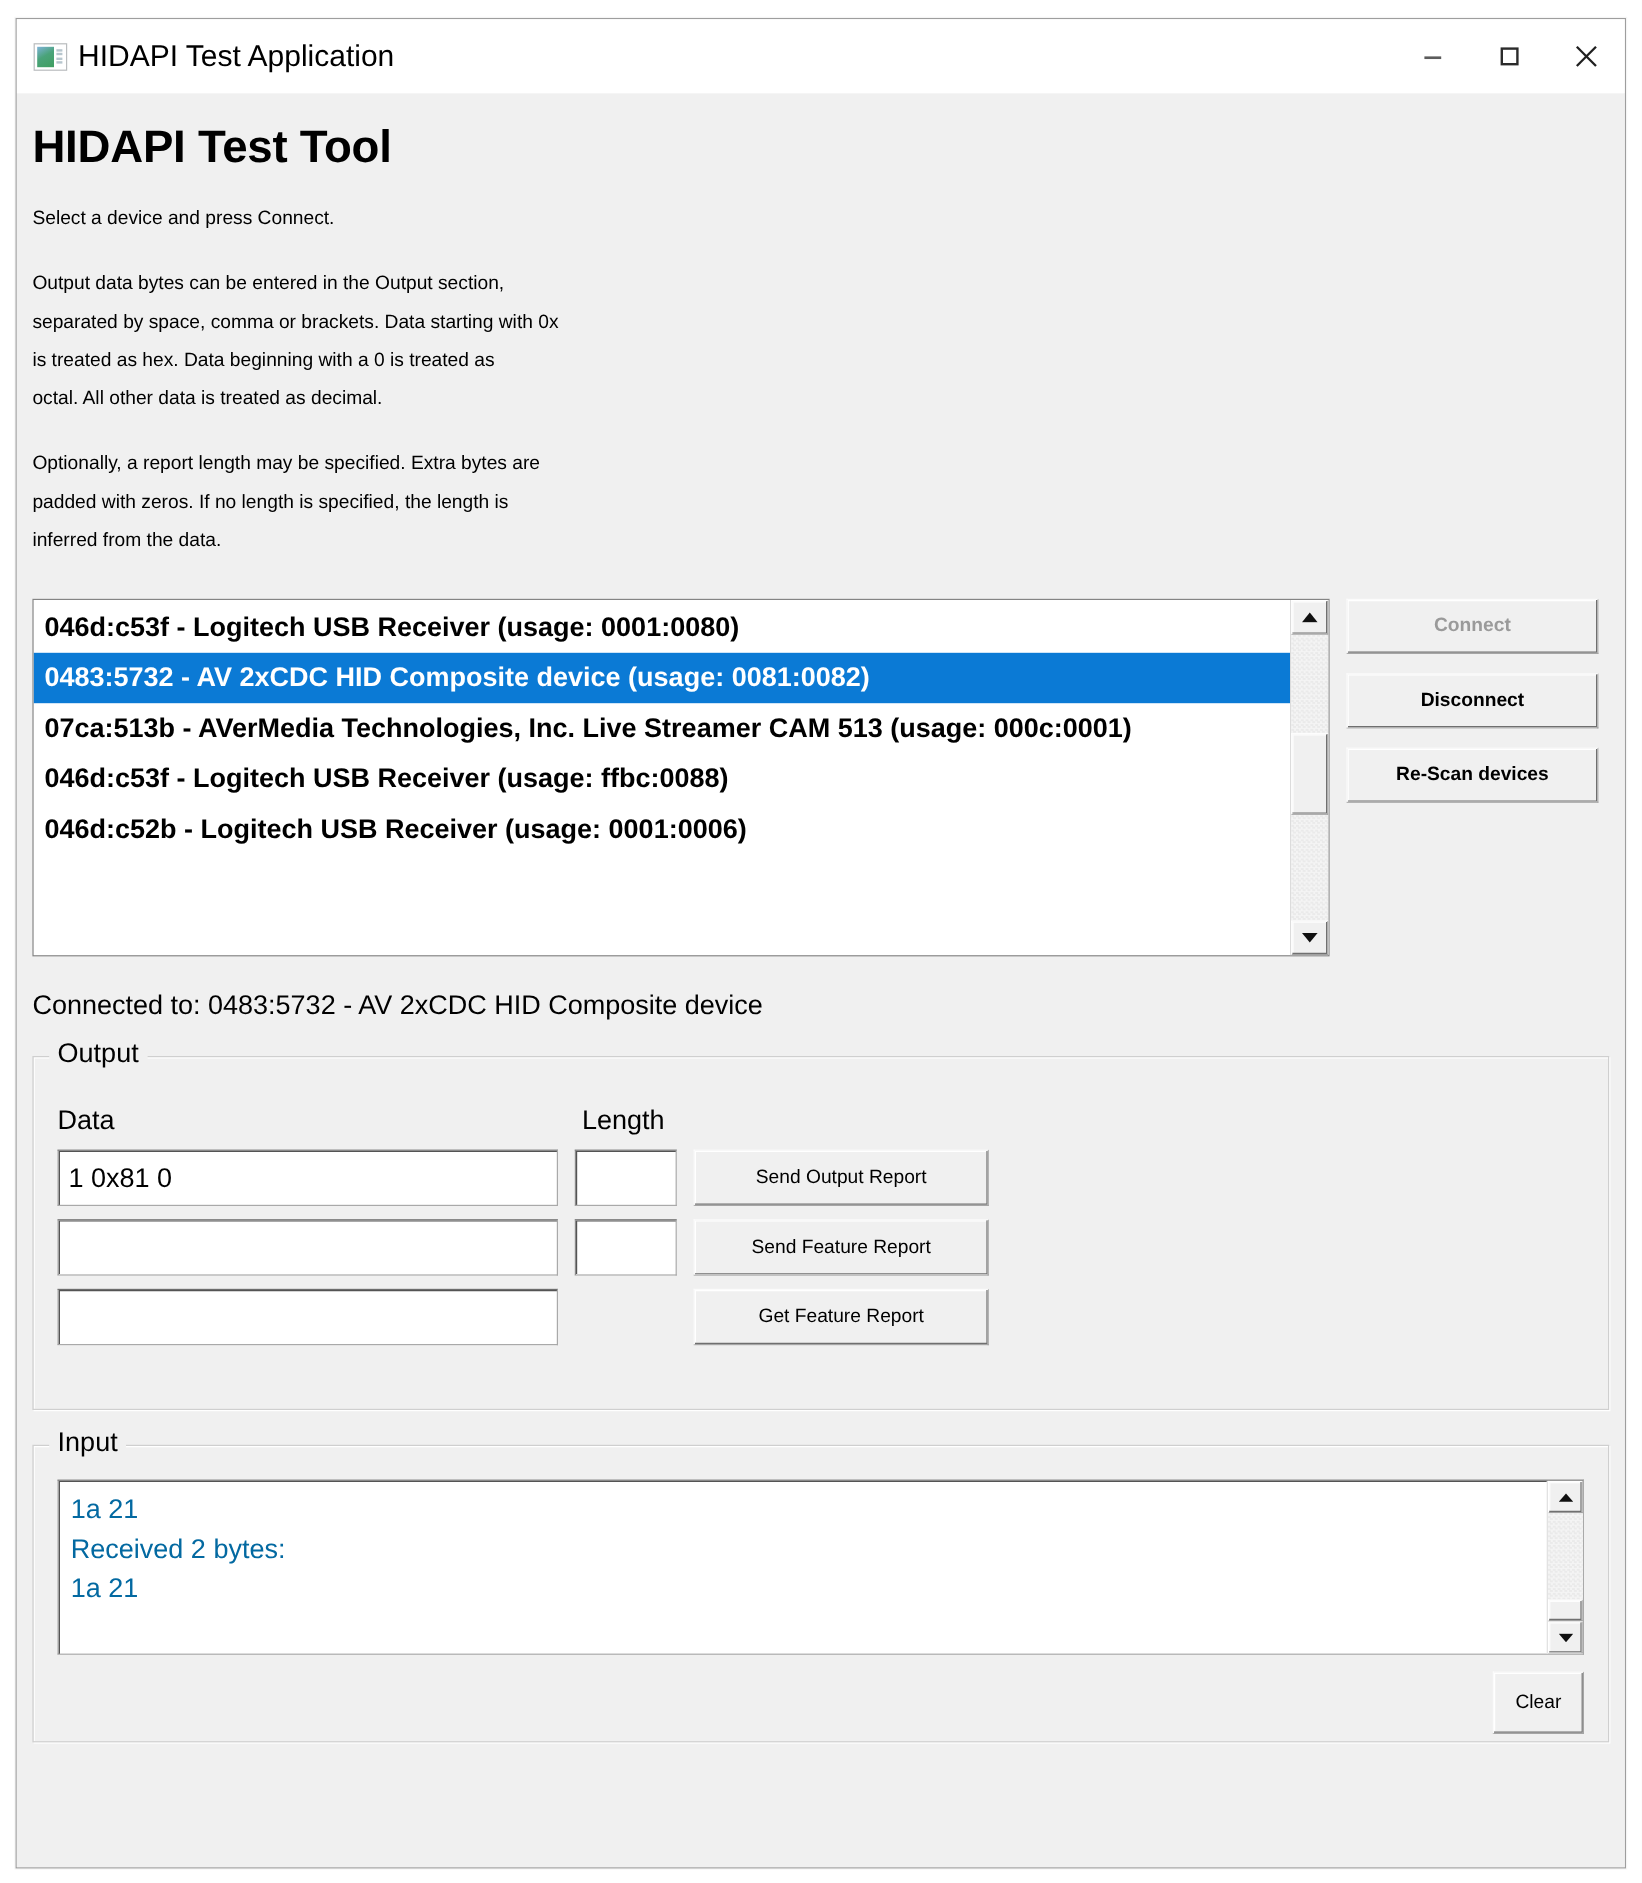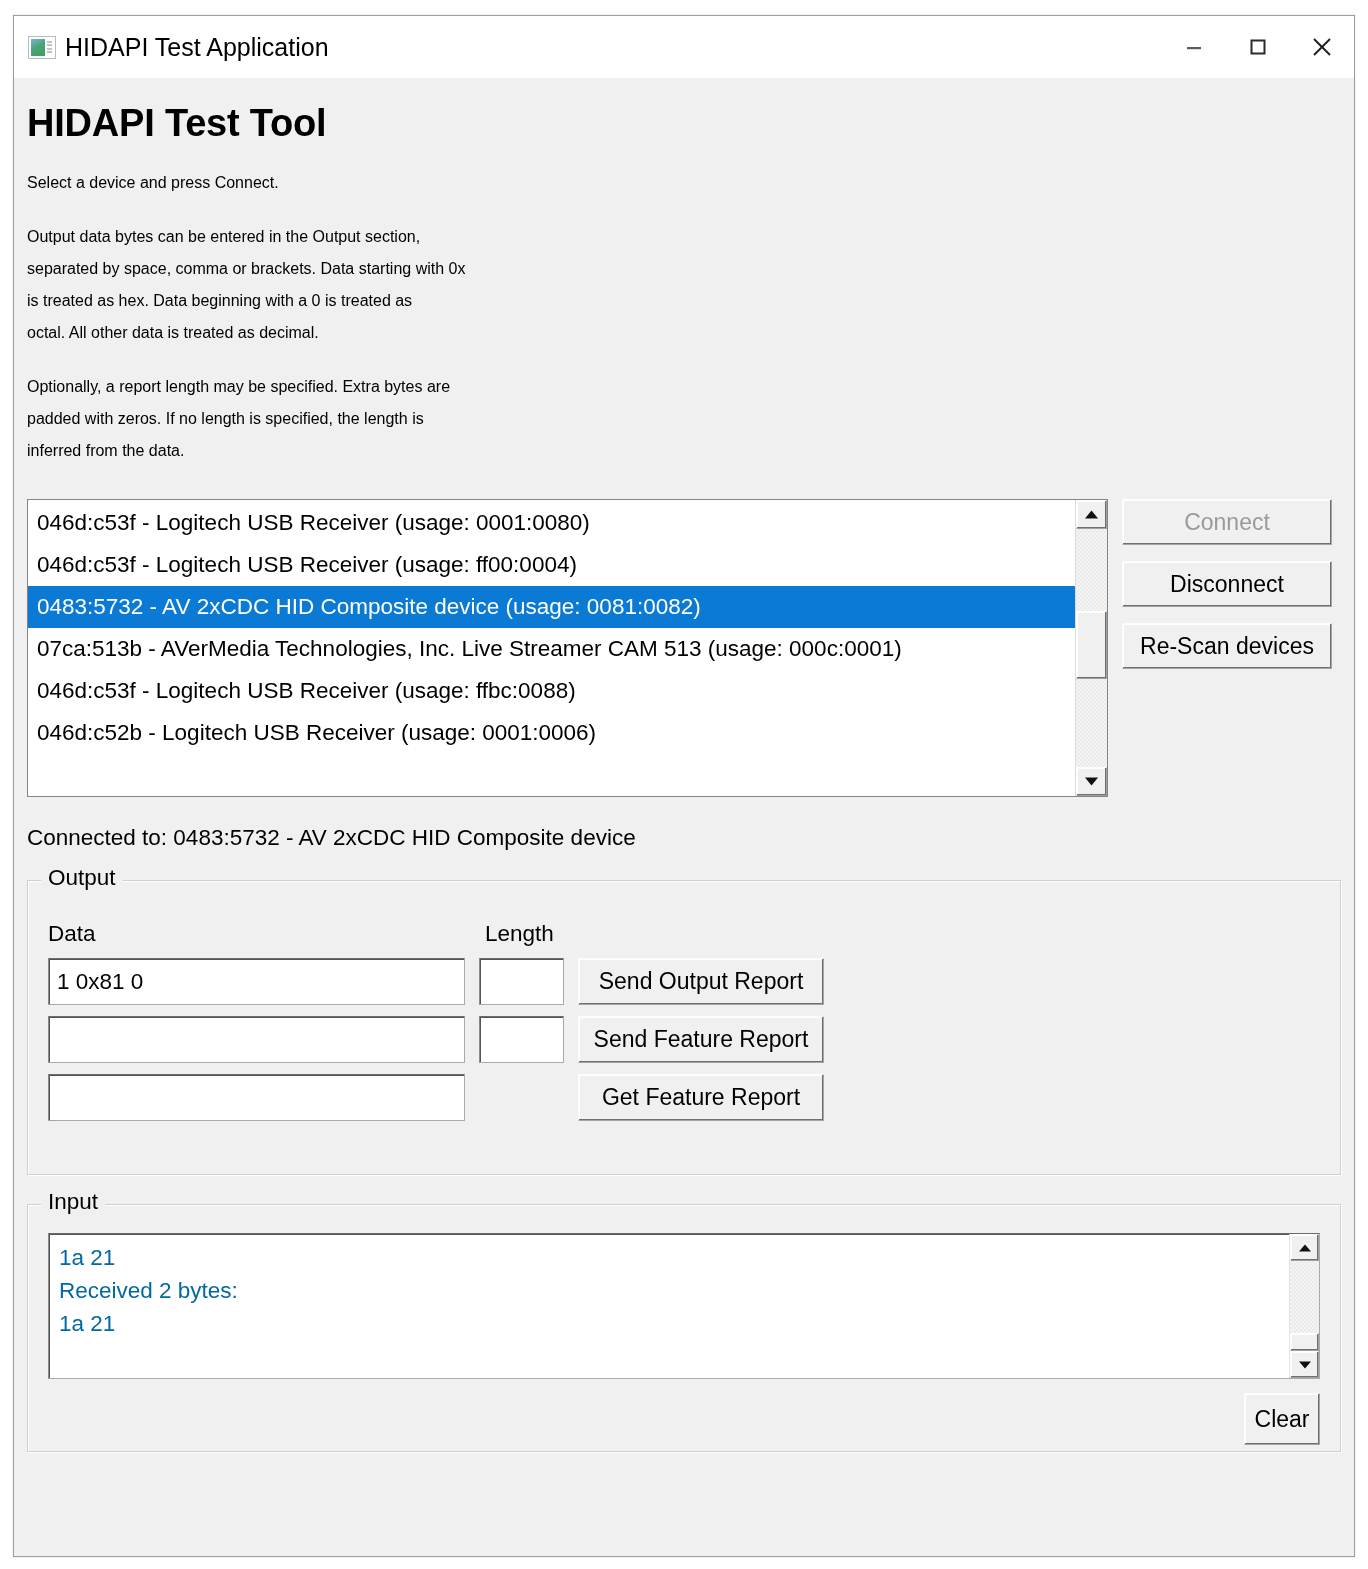--- a/index.html
+++ b/index.html
@@ -111,20 +111,21 @@
     line-height: 32px;
     margin-top: 22px;
   }
   .para:first-of-type { margin-top: 24px; }
 
   
   #device-row {
     display: flex;
     align-items: flex-start;
     margin-top: 32px;
+    font-weight: bold;
   }
 
   #device-list {
     width: 1081px;
     height: 298px;
     background: #ffffff;
     border: 1px solid #848484;
     box-sizing: border-box;
     display: flex;
     overflow: hidden;
@@ -192,21 +193,21 @@
 
   
   .btn {
     background: #f0f0f0;
     border: 1px solid #a5a5a5;
     border-top-color: #fbfbfb;
     border-left-color: #fbfbfb;
     box-shadow: inset -1px -1px 0 #6f6f6f, inset 1px 1px 0 #ffffff;
     box-sizing: border-box;
     font-family: "Liberation Sans", sans-serif;
-    font-size: 23px;
+    font-size: 16px;
     color: #000000;
     display: flex;
     align-items: center;
     justify-content: center;
     white-space: nowrap;
     cursor: default;
     user-select: none;
   }
   .btn.disabled { color: #9a9a9a; }
 
@@ -369,21 +370,20 @@
 octal. All other data is treated as decimal.</div>
     <div class="para" style="white-space:pre-line" data-interactable="false">Optionally, a report length may be specified. Extra bytes are
 padded with zeros. If no length is specified, the length is
 inferred from the data.</div>
 
     <div id="device-row" data-interactable="false">
 
       <div id="device-list" data-interactable="true">
         <div id="device-list-items" data-interactable="true">
           <div class="dev-item" data-interactable="true">046d:c53f - Logitech USB Receiver (usage: 0001:0080)</div>
-          <div class="dev-item" data-interactable="true">046d:c53f - Logitech USB Receiver (usage: ff00:0004)</div>
           <div class="dev-item selected" data-interactable="true">0483:5732 - AV 2xCDC HID Composite device (usage: 0081:0082)</div>
           <div class="dev-item" data-interactable="true">07ca:513b - AVerMedia Technologies, Inc. Live Streamer CAM 513 (usage: 000c:0001)</div>
           <div class="dev-item" data-interactable="true">046d:c53f - Logitech USB Receiver (usage: ffbc:0088)</div>
           <div class="dev-item" data-interactable="true">046d:c52b - Logitech USB Receiver (usage: 0001:0006)</div>
         </div>
         <div class="vscroll" data-interactable="true">
           <div class="sb-arrow" data-interactable="true">
             <svg width="15" height="9" viewBox="0 0 15 9">
               <polygon points="7.5,0.5 14,8.5 1,8.5" fill="#101010"></polygon>
             </svg>

